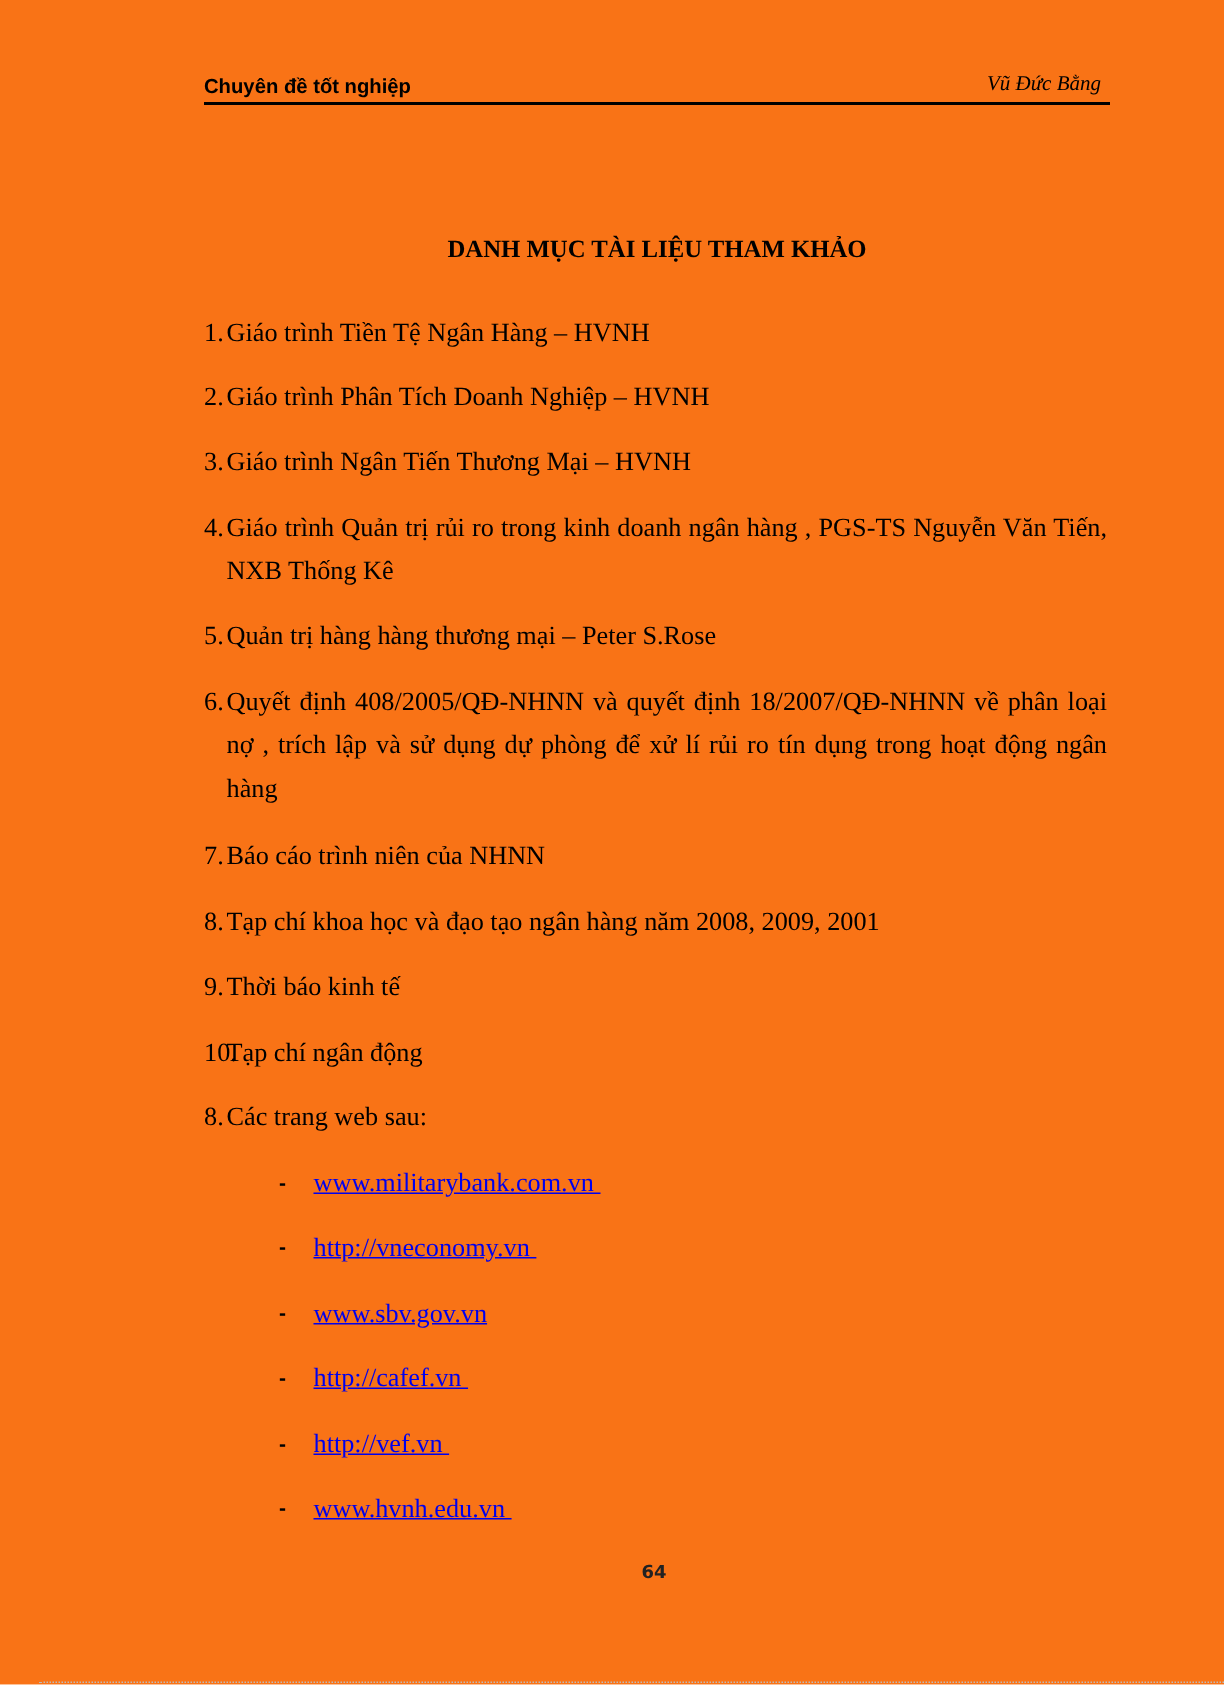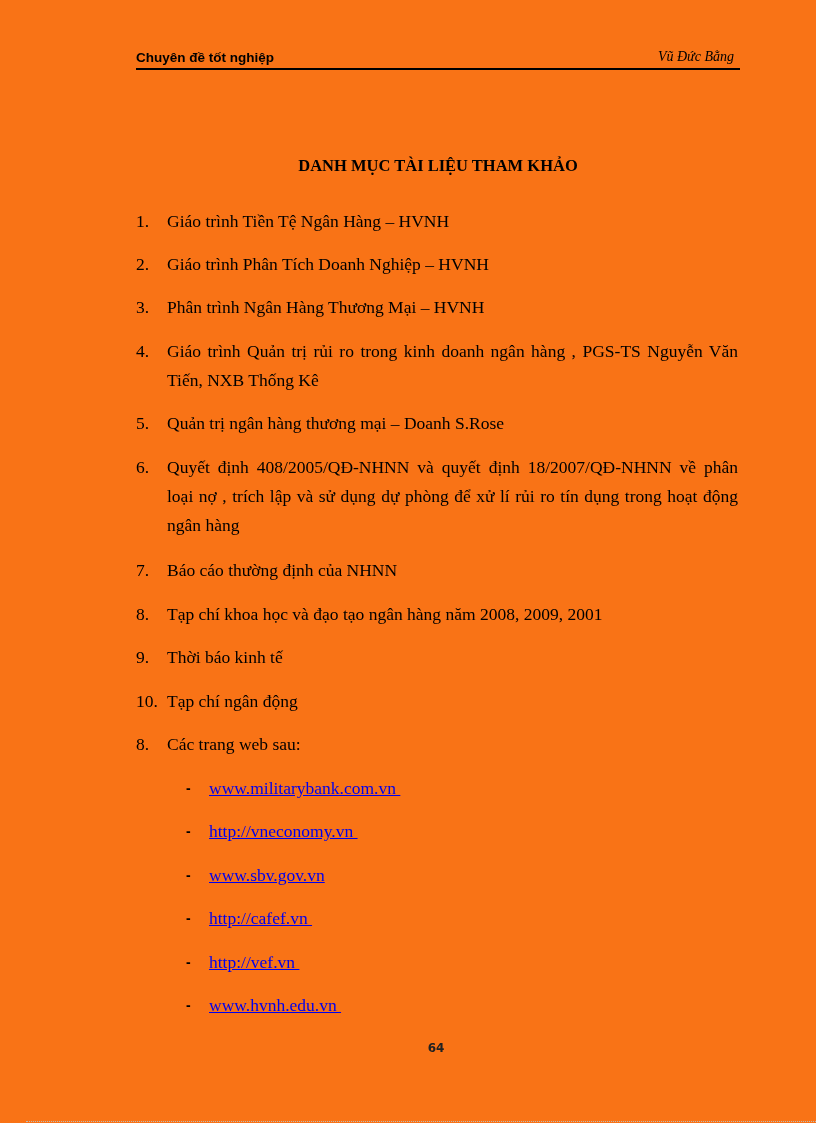--- a/index.html
+++ b/index.html
@@ -4,21 +4,21 @@
   <style>
     html, body { margin: 0; padding: 0; background: #ffffff; }
     body { width: 816px; height: 1123px; position: relative; overflow: hidden; }
     .page { position: absolute; left: 0; top: 0; width: 816px; height: 1123px; background: #f97316; padding-left: 32px; }
     .header { position: absolute; left: 136px; top: 48px; width: 604px; height: 20px; border-bottom: 2px solid #000; }
     .header-left { position: absolute; left: 0; top: 2px; font-family: "Liberation Sans", sans-serif; font-weight: bold; font-size: 13.5px; color: #000; }
     .header-right { position: absolute; right: 6px; top: 1px; font-family: Liberation Serif, serif; font-style: italic; font-size: 14px; color: #000; }
     .title { position: absolute; left: 136px; width: 604px; top: 142px; text-align: center; font-family: "Liberation Serif", serif; font-weight: bold; font-size: 16.5px; color: #000; margin-top: 14px; }
     .ref { position: absolute; left: 136px; width: 602px; font-family: "Liberation Serif", serif; font-size: 17.5px; line-height: 29px; color: #000; }
     .ref .num { position: absolute; left: 0; top: 0; }
-    .ref .txt { display: block; margin-left: 31px; text-align: justify; }
+    .ref .txt { display: block; margin-left: 15px; text-align: justify; }
     .web { position: absolute; left: 186px; font-family: "Liberation Serif", serif; font-size: 17.5px; color: #000; }
     .web .dash { position: absolute; left: 0; top: 0; font-family: "Liberation Sans", sans-serif; font-weight: bold; font-size: 14px; line-height: 22px; }
     .web a { position: absolute; left: 23px; top: 0; white-space: pre; color: #0000ee; text-decoration: underline; line-height: 22px; cursor: pointer; }
     .page-num { position: absolute; left: 0; width: 872px; top: 1041px; text-align: center; font-family: "DejaVu Sans", sans-serif; font-weight: bold; font-size: 12px; color: #222; }
     .dotted { position: absolute; left: 26px; right: 26px; top: 1121px; border-top: 1px dotted #bbb; }
   </style>
 </head>
 <body>
 
 <div class="page">
@@ -33,37 +33,37 @@
   <div class="ref" style="top:207px;">
     <span class="num">1.</span>
     <span class="txt">Giáo trình Tiền Tệ Ngân Hàng – HVNH</span>
   </div>
   <div class="ref" style="top:250px;">
     <span class="num">2.</span>
     <span class="txt">Giáo trình Phân Tích Doanh Nghiệp – HVNH</span>
   </div>
   <div class="ref" style="top:293px;">
     <span class="num">3.</span>
-    <span class="txt">Phân trình Ngân Hàng Thương Mại – HVNH</span>
+    <span class="txt">Giáo trình Ngân Tiến Thương Mại – HVNH</span>
   </div>
   <div class="ref" style="top:337px;">
     <span class="num">4.</span>
     <span class="txt">Giáo trình Quản trị rủi ro trong kinh doanh ngân hàng , PGS-TS Nguyễn Văn Tiến, NXB Thống Kê</span>
   </div>
   <div class="ref" style="top:409px;">
     <span class="num">5.</span>
-    <span class="txt">Quản trị ngân hàng thương mại – Doanh S.Rose</span>
+    <span class="txt">Quản trị hàng hàng thương mại – Peter S.Rose</span>
   </div>
   <div class="ref" style="top:453px;">
     <span class="num">6.</span>
     <span class="txt">Quyết định 408/2005/QĐ-NHNN và quyết định 18/2007/QĐ-NHNN về phân loại nợ , trích lập và sử dụng dự phòng để xử lí rủi ro tín dụng trong hoạt động ngân hàng</span>
   </div>
   <div class="ref" style="top:556px;">
     <span class="num">7.</span>
-    <span class="txt">Báo cáo thường định của NHNN</span>
+    <span class="txt">Báo cáo trình niên của NHNN</span>
   </div>
   <div class="ref" style="top:600px;">
     <span class="num">8.</span>
     <span class="txt">Tạp chí khoa học và đạo tạo ngân hàng năm 2008, 2009, 2001</span>
   </div>
   <div class="ref" style="top:643px;">
     <span class="num">9.</span>
     <span class="txt">Thời báo kinh tế</span>
   </div>
   <div class="ref" style="top:687px;">

